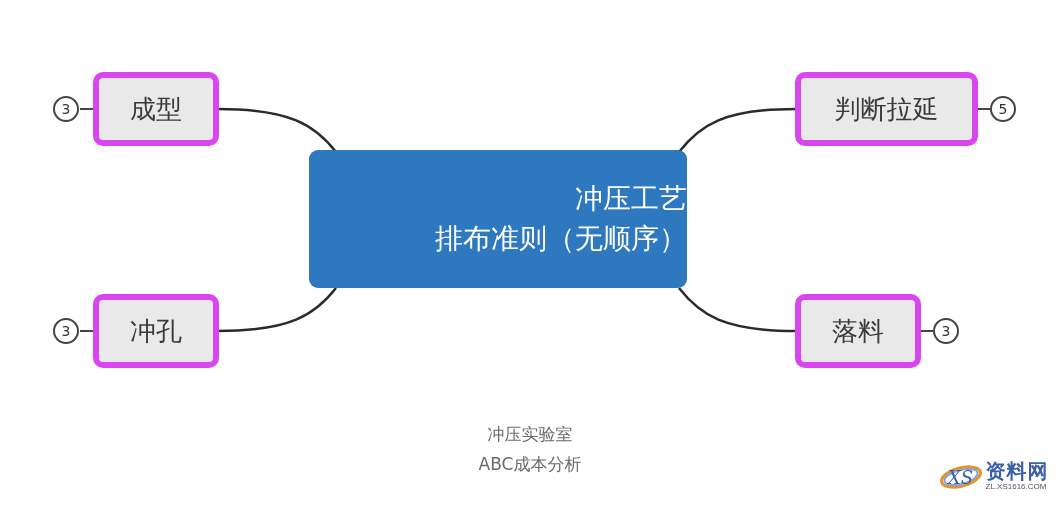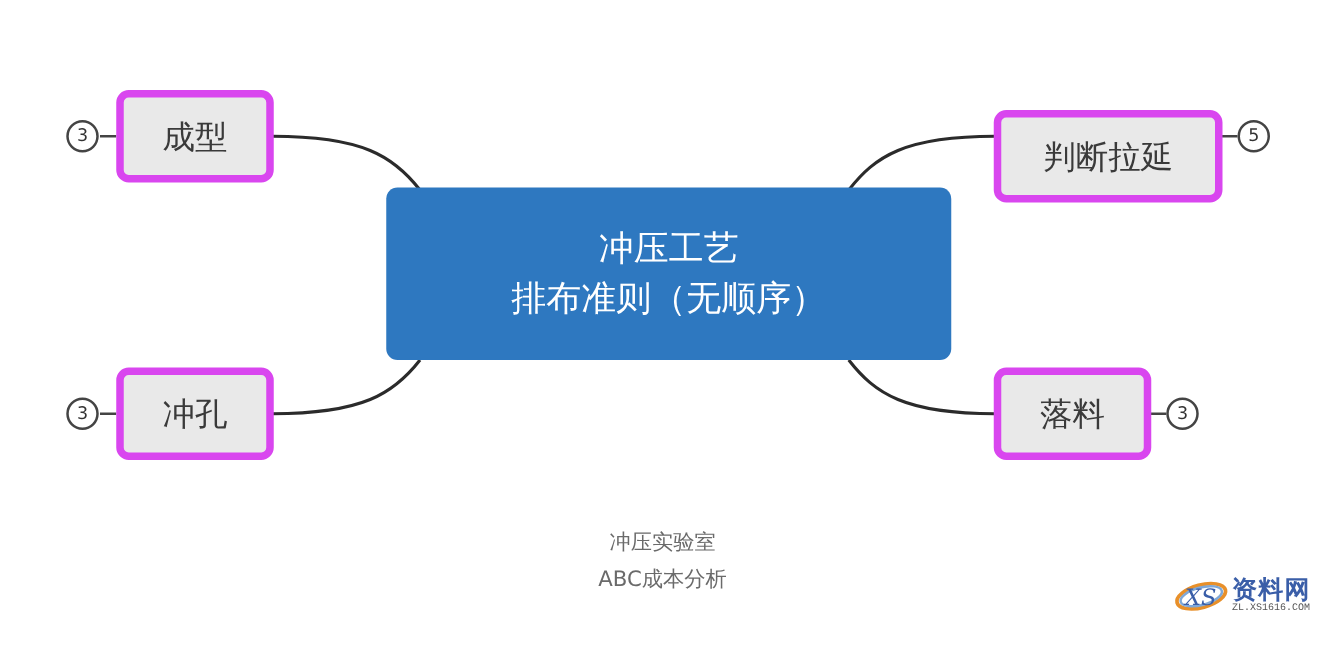--- a/index.html
+++ b/index.html
@@ -1,23 +1,23 @@
 <!DOCTYPE html>
 <html><head>
 <meta charset="utf-8">
 <style>
   html, body { margin: 0; padding: 0; background: #ffffff; }
   body { width: 1060px; height: 519px; position: relative; overflow: hidden;
          font-family: "DejaVu Sans", "Liberation Sans", sans-serif; }
   .canvas { position: absolute; left: 0; top: 0; width: 1060px; height: 519px; }
   svg.links { position: absolute; left: 0; top: 0; }
   .root {
-    position: absolute; left: 309px; top: 150px; width: 452px; height: 138px;
+    position: absolute; left: 309px; top: 150px; width: 378px; height: 138px;
     background: #2e78c0; border-radius: 9px;
-    display: flex; flex-direction: column; align-items: center; justify-content: center;
+    display: flex; flex-direction: column; align-items: flex-end; justify-content: center;
     color: #ffffff; font-size: 28px; line-height: 40px; text-align: center;
   }
   .node {
     position: absolute; height: 74px;
     background: #e9e9e9; border: 6px solid #d946ef; border-radius: 10px;
     box-sizing: border-box;
     display: flex; align-items: center; justify-content: center;
     color: #3a3a3a; font-size: 26px;
   }
   .badge {
@@ -32,21 +32,21 @@
   }
   .watermark {
     position: absolute; left: 928px; top: 456px; width: 130px; height: 40px;
     display: flex; align-items: center; justify-content: center;
   }
   .wm-logo {
     width: 46px; height: 32px; position: relative;
   }
   .wm-text { display: flex; flex-direction: column; margin-left: 2px; }
   .wm-title { color: #3a5ea8; font-size: 20px; font-weight: bold; line-height: 22px; letter-spacing: 1px; }
-  .wm-url { color: #555; font-size: 8px; font-family: Liberation Mono, monospace; line-height: 10px; }
+  .wm-url { color: #555; font-size: 8px; font-family: Liberation Sans, sans-serif; line-height: 10px; }
 </style>
 </head>
 <body>
 
 <div class="canvas">
 
   <svg class="links" width="1060" height="519">
     <path d="M218,109 C290,109 315,125 336,152" fill="none" stroke="#2b2b2b" stroke-width="2.5"></path>
     <path d="M218,331 C290,331 315,315 336,288" fill="none" stroke="#2b2b2b" stroke-width="2.5"></path>
     <path d="M796,109 C724,109 700,125 679,152" fill="none" stroke="#2b2b2b" stroke-width="2.5"></path>
@@ -66,21 +66,21 @@
   <div class="badge" style="left:53px; top:96px;">3</div>
   <div class="node" style="left:93px; top:72px; width:126px;">
     <span>成型</span>
   </div>
 
   <div class="badge" style="left:53px; top:318px;">3</div>
   <div class="node" style="left:93px; top:294px; width:126px;">
     <span>冲孔</span>
   </div>
 
-  <div class="node" style="left:795px; top:88px; width:183px;">
+  <div class="node" style="left:795px; top:72px; width:183px;">
     <span>判断拉延</span>
   </div>
   <div class="badge" style="left:990px; top:96px;">5</div>
 
   <div class="node" style="left:795px; top:294px; width:126px;">
     <span>落料</span>
   </div>
   <div class="badge" style="left:933px; top:318px;">3</div>
 
   <div class="caption" style="top:420px;text-align:center;">冲压实验室</div>

